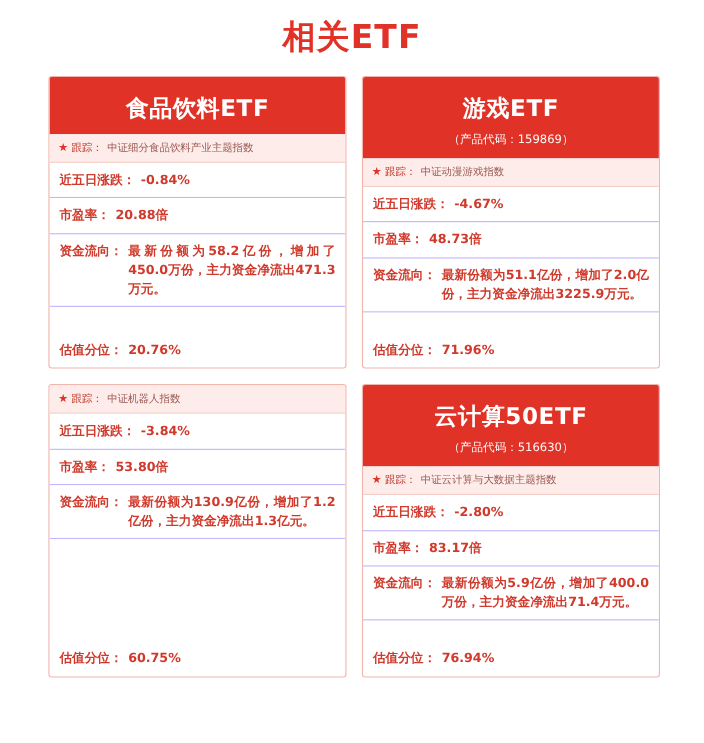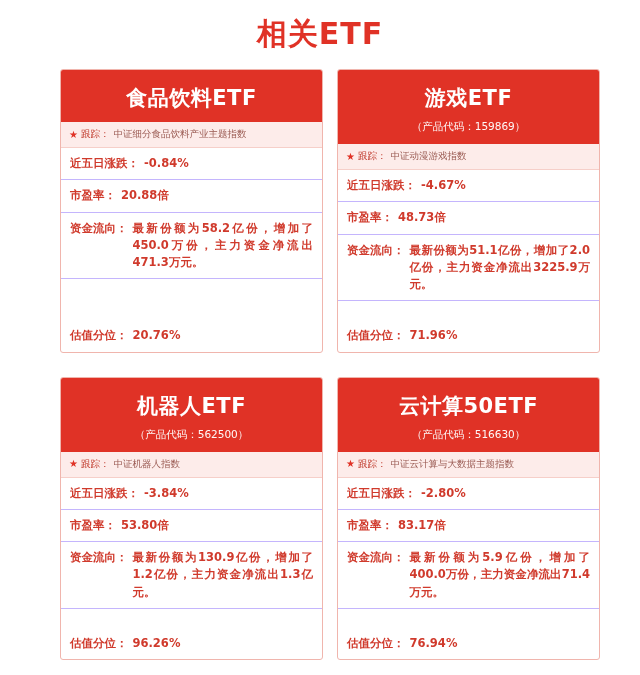--- a/index.html
+++ b/index.html
@@ -25,22 +25,22 @@
     font-size: 30px;
     font-weight: bold;
     letter-spacing: 1px;
     padding-top: 14px;
     padding-bottom: 10px;
     font-family: "DejaVu Sans", "Liberation Sans", sans-serif;
   }
   .grid {
     display: grid;
     grid-template-columns: 1fr 1fr;
-    gap: 24px 14px;
-    padding: 4px 40px 0 60px;
+    gap: 14px 14px;
+    padding: 4px 40px 0 44px;
     box-sizing: border-box;
   }
   .card {
     border: 1px solid #f0b5ad;
     border-radius: 3px;
     overflow: hidden;
     background: #fff;
     display: flex;
     flex-direction: column;
   }
@@ -182,45 +182,41 @@
         <span class="row-value flow">最新份额为51.1亿份，增加了2.0亿份，主力资金净流出3225.9万元。</span>
       </div>
       <div class="spacer"></div>
       <div class="row">
         <span class="row-label">估值分位：</span>
         <span class="row-value">71.96%</span>
       </div>
     </div>
 
     <div class="card">
-      <div class="card-head">
-        <div class="card-name">机器人ETF</div>
-        <div class="card-code"><span>（产品代码：</span><span>562500</span><span>）</span></div>
-      </div>
       <div class="track-row">
         <span class="star-icon">★</span>
         <span class="track-label">跟踪：</span>
         <span class="track-value">中证机器人指数</span>
       </div>
       <div class="row">
         <span class="row-label">近五日涨跌：</span>
         <span class="row-value">-3.84%</span>
       </div>
       <div class="row">
         <span class="row-label">市盈率：</span>
         <span class="row-value">53.80倍</span>
       </div>
       <div class="row">
         <span class="row-label">资金流向：</span>
         <span class="row-value flow">最新份额为130.9亿份，增加了1.2亿份，主力资金净流出1.3亿元。</span>
       </div>
       <div class="spacer"></div>
       <div class="row">
         <span class="row-label">估值分位：</span>
-        <span class="row-value">96.26%</span>
+        <span class="row-value">60.75%</span>
       </div>
     </div>
 
     <div class="card">
       <div class="card-head">
         <div class="card-name">云计算50ETF</div>
         <div class="card-code"><span>（产品代码：</span><span>516630</span><span>）</span></div>
       </div>
       <div class="track-row">
         <span class="star-icon">★</span>

